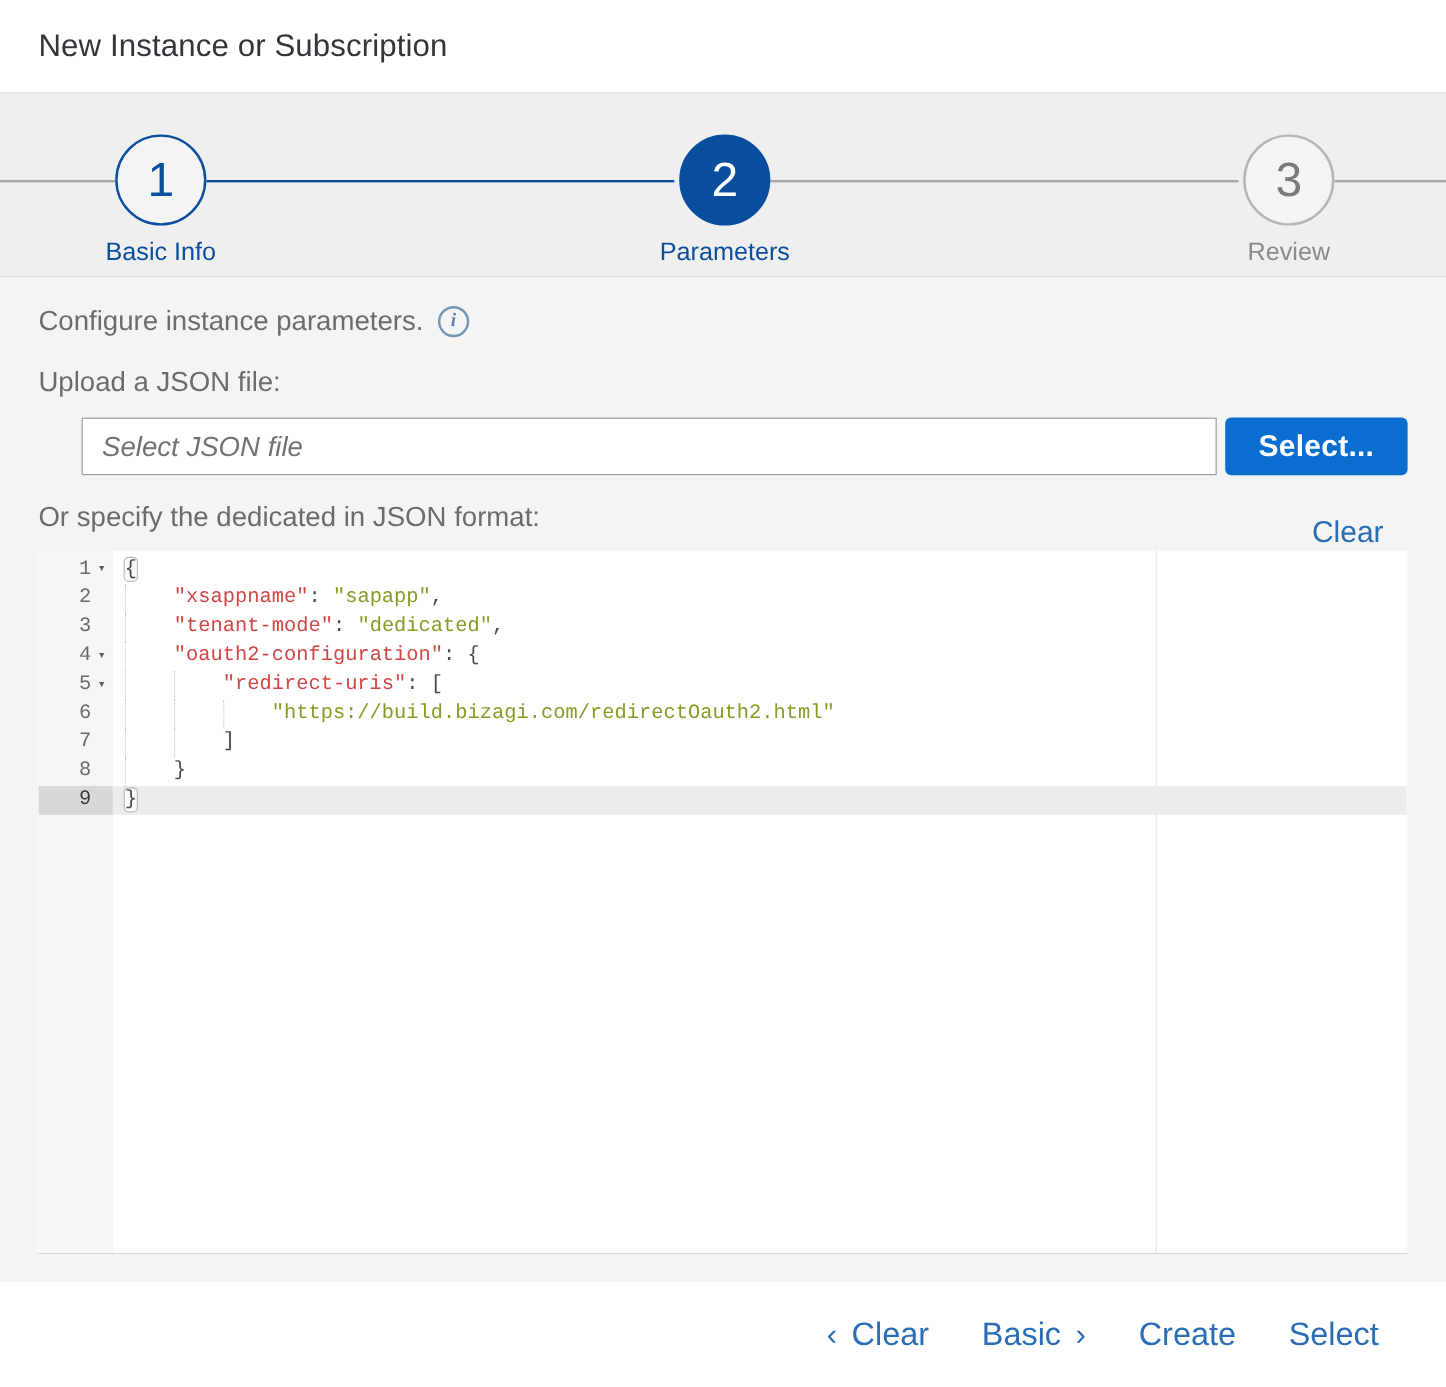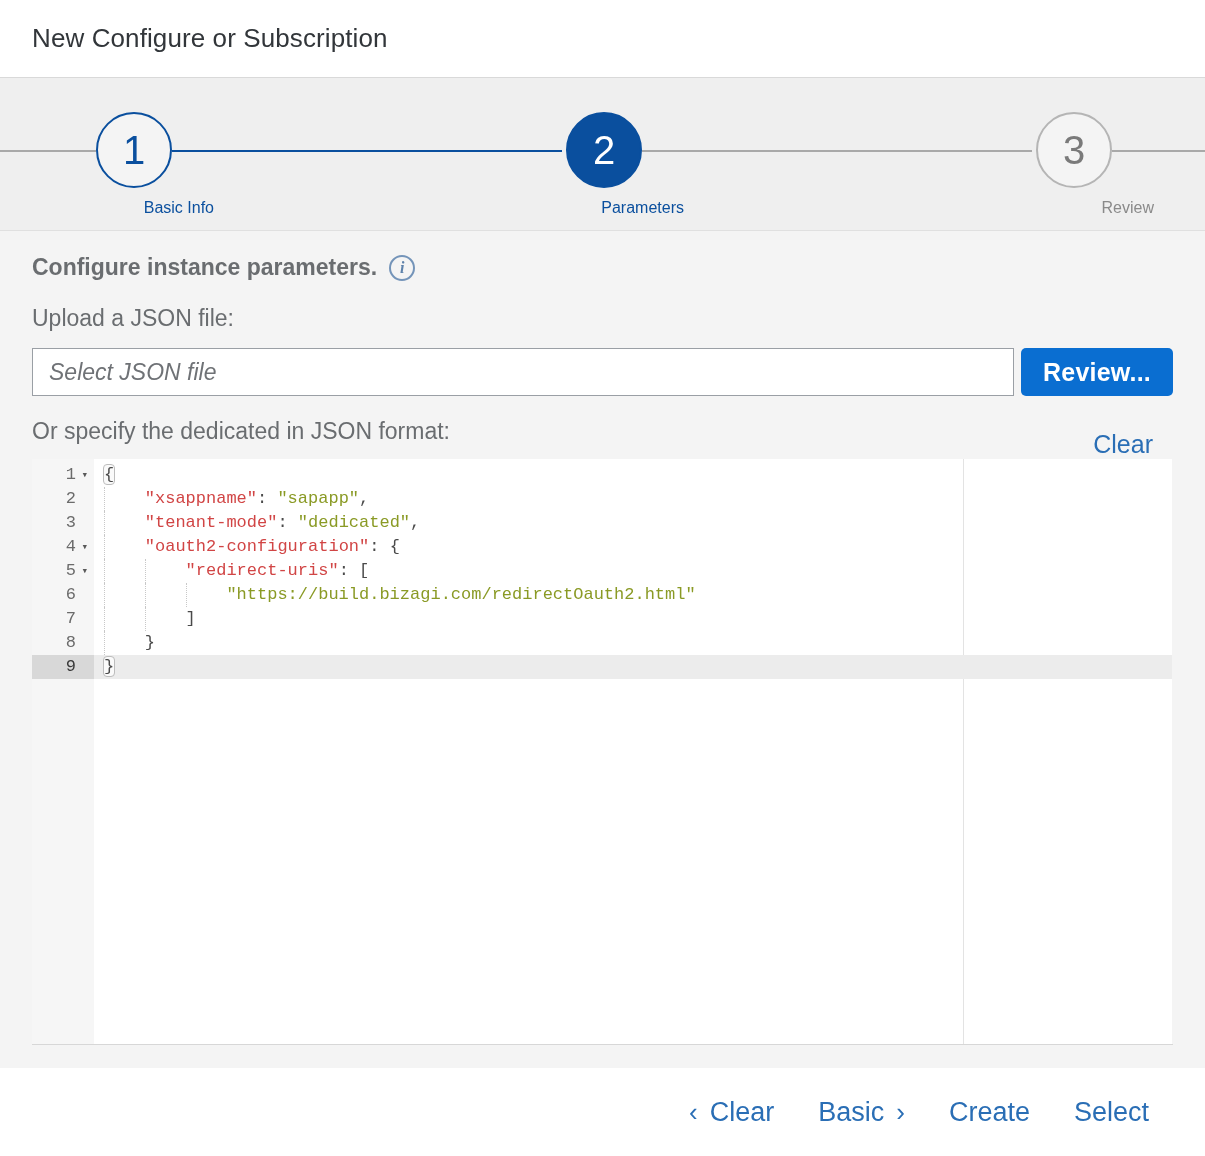--- a/index.html
+++ b/index.html
@@ -96,23 +96,22 @@
     border: 2px solid #0a4f9e;
     color: #ffffff;
   }
   .step-circle.future {
     background: #f4f4f4;
     border: 2px solid #b5b5b5;
     color: #7a7a7a;
   }
   .step-label {
     margin-top: 12px;
-    font-size: 16px;
+    font-size: 21px;
     line-height: 1;
-    text-align: right;
   }
   .step-label.blue  { color: #0a4f9e; }
   .step-label.gray  { color: #8a8a8a; }
 
   
   .content {
     position: relative;
     flex: 1 1 auto;
     background: #f4f4f4;
     padding: 0 32px;
@@ -123,21 +122,20 @@
     display: flex;
     align-items: center;
     gap: 12px;
     padding-top: 20px;
     height: 52px;
     box-sizing: border-box;
   }
   .config-text {
     font-size: 23px;
     color: #6a6d70;
-    font-weight: bold;
   }
   .info-icon {
     width: 26px;
     height: 26px;
     border-radius: 50%;
     border: 2px solid #7494b9;
     color: #5e82ab;
     font-size: 16px;
     font-style: italic;
     font-family: "Liberation Serif", serif;
@@ -167,20 +165,21 @@
     flex: 1 1 auto;
     background: #ffffff;
     border: 1px solid #9a9fa5;
     box-sizing: border-box;
     display: flex;
     align-items: center;
     padding-left: 16px;
     font-size: 23px;
     font-style: italic;
     color: #6f7276;
+    margin-left: 36px;
   }
   .browse-btn {
     margin-left: 7px;
     width: 152px;
     background: #0a6ed1;
     border: none;
     border-radius: 5px;
     color: #ffffff;
     font-size: 25px;
     font-weight: 700;
@@ -330,21 +329,21 @@
     font-family: "Liberation Sans", sans-serif;
   }
   .chev { font-size: 26px; color: #2a6eb5; font-weight: 300; }
 </style>
 </head>
 <body>
 
 <div class="dialog">
 
   <div class="titlebar">
-    <div class="titlebar-text">New Configure or Subscription</div>
+    <div class="titlebar-text">New Instance or Subscription</div>
   </div>
 
   <div class="stepbar">
     <div class="step-track">
       <div class="seg todo" style="left:0px; width:96px;"></div>
       <div class="seg done" style="left:172px; width:390px;"></div>
       <div class="seg todo" style="left:642px; width:390px;"></div>
       <div class="seg todo" style="left:1112px; width:93px;"></div>
     </div>
 
@@ -374,21 +373,21 @@
 
     <div class="config-row">
       <span class="config-text">Configure instance parameters.</span>
       <span class="info-icon">i</span>
     </div>
 
     <div class="upload-label">Upload a JSON file:</div>
 
     <div class="upload-row">
       <div class="file-input">Select JSON file</div>
-      <button class="browse-btn">Review...</button>
+      <button class="browse-btn">Select...</button>
     </div>
 
     <div class="json-row">
       <span class="json-label">Or specify the dedicated in JSON format:</span>
       <span class="clear-link">Clear</span>
     </div>
 
     <div class="editor">
       <div class="gutter">
         <div class="gutter-lines" id="gutter-lines">

